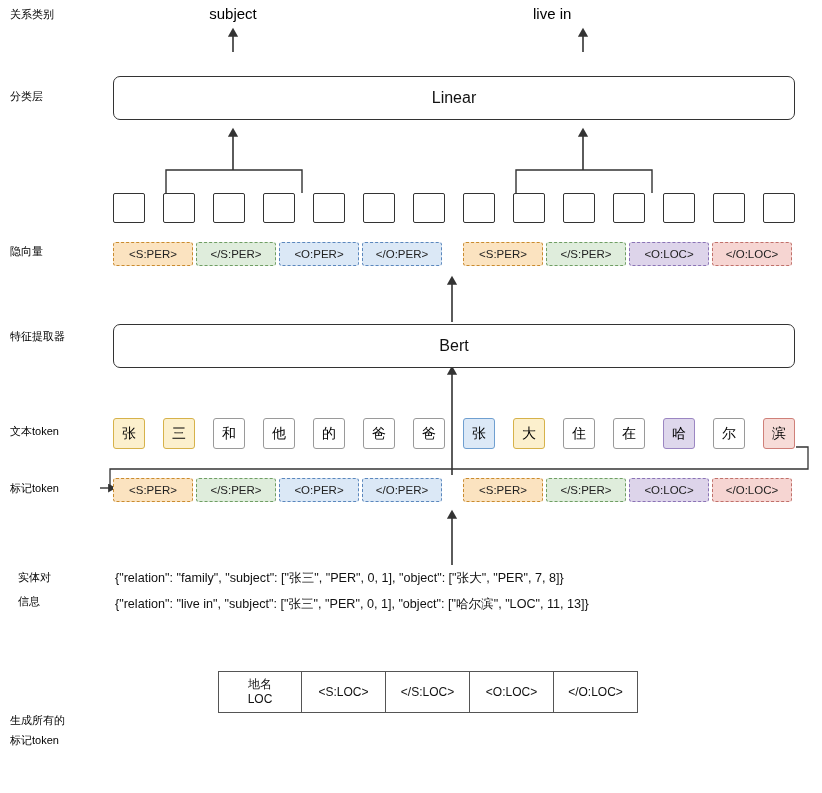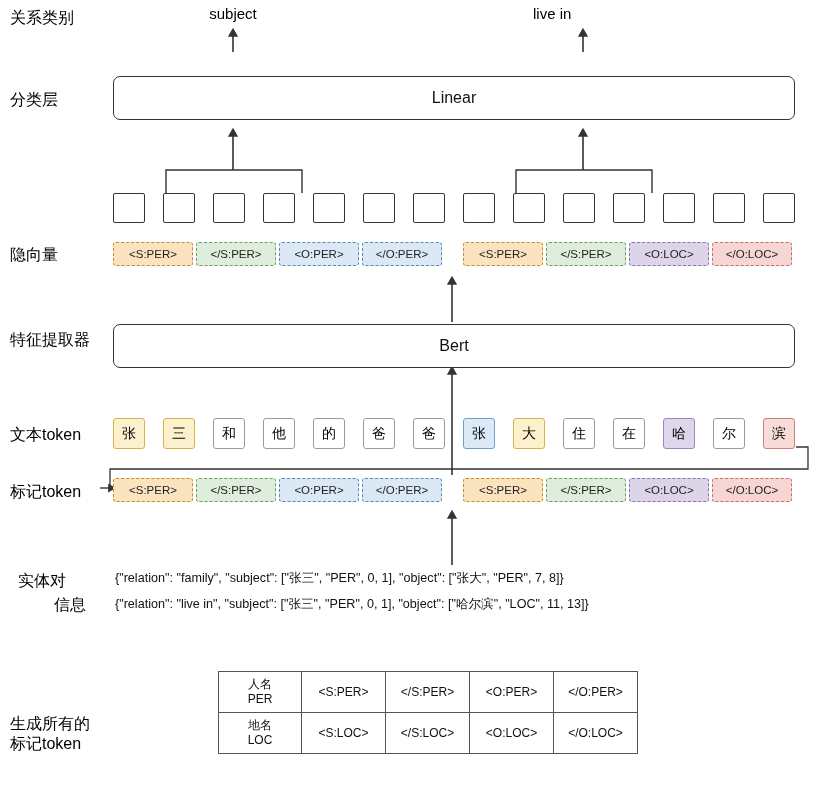--- a/index.html
+++ b/index.html
@@ -1,19 +1,19 @@
 <!DOCTYPE html>
 <html><head>
 <meta charset="utf-8">
 <style>
   html,body{margin:0;padding:0;background:#ffffff;}
   body{width:822px;height:793px;position:relative;font-family:"Liberation Sans","DejaVu Sans",sans-serif;color:#000;}
   .canvas{position:relative;width:822px;height:793px;}
   .abs{position:absolute;}
-  .rowlabel{font-size:16px;color:#000;line-height:1.35;}
+  .rowlabel{font-size:11px;color:#000;line-height:1.35;}
   .topword{font-size:15px;}
   
   .bigbox{border:1.4px solid #333;border-radius:7px;background:#fff;display:flex;align-items:center;justify-content:center;font-size:16px;color:#111;}
   
   .hv{border:1.2px solid #333;background:#fff;border-radius:2px;}
   
   .tok{display:flex;align-items:center;justify-content:center;font-size:11.5px;border-radius:3px;white-space:nowrap;}
   .tok.sper{background:#fbe3c0;border:1.2px dashed #c98b2f;color:#222;}
   .tok.esper{background:#dfeddc;border:1.2px dashed #6f9e63;color:#222;}
   .tok.oper{background:#dbe8f6;border:1.2px dashed #5b87bd;color:#222;}
@@ -67,21 +67,21 @@
     <line x1="100" y1="488" x2="114" y2="488" stroke="#333" stroke-width="1.4" marker-end="url(#ah)"></line>
   </svg>
 
   <div class="abs rowlabel" style="left:10px;top:7px;">关系类别</div>
   <div class="abs rowlabel" style="left:10px;top:89px;">分类层</div>
   <div class="abs rowlabel" style="left:10px;top:244px;">隐向量</div>
   <div class="abs rowlabel" style="left:10px;top:329px;">特征提取器</div>
   <div class="abs rowlabel" style="left:10px;top:424px;">文本token</div>
   <div class="abs rowlabel" style="left:10px;top:481px;">标记token</div>
   <div class="abs rowlabel" style="left:18px;top:570px;">实体对</div>
-  <div class="abs rowlabel" style="left:18px;top:594px;margin-left:36px;">信息</div>
+  <div class="abs rowlabel" style="left:18px;top:594px;">信息</div>
   <div class="abs rowlabel" style="left:10px;top:713px;">生成所有的</div>
   <div class="abs rowlabel" style="left:10px;top:733px;">标记token</div>
 
   <div class="abs topword" style="left:183px;top:5px;width:100px;text-align:center;">subject</div>
   <div class="abs topword" style="left:533px;top:5px;width:100px;text-align:left;">live in</div>
 
   <div class="abs bigbox" style="left:113px;top:76px;width:680px;height:42px;">Linear</div>
 
   <div class="abs bigbox" style="left:113px;top:324px;width:680px;height:42px;">Bert</div>
 
@@ -143,40 +143,20 @@
 
   <div class="abs json" style="left:115px;top:570px;">{"relation": "family", "subject": ["张三", "PER", 0, 1], "object": ["张大", "PER", 7, 8]}</div>
   <div class="abs json" style="left:115px;top:596px;">{"relation": "live in", "subject": ["张三", "PER", 0, 1], "object": ["哈尔滨", "LOC", 11, 13]}</div>
 
   <div class="abs" style="left:218px;top:671px;">
     <table class="gen">
       <tbody id="gen-table-body">
           <tr>
             <td style="width: 82px; height: 38px;">
               <div class="cellpad">
-                <div>人名</div>
-                <div>PER</div>
-              </div>
-            </td>
-            <td style="width: 83px;">
-              <div class="cellpad">&lt;S:PER&gt;</div>
-            </td>
-            <td style="width: 83px;">
-              <div class="cellpad">&lt;/S:PER&gt;</div>
-            </td>
-            <td style="width: 83px;">
-              <div class="cellpad">&lt;O:PER&gt;</div>
-            </td>
-            <td style="width: 83px;">
-              <div class="cellpad">&lt;/O:PER&gt;</div>
-            </td>
-          </tr>
-          <tr>
-            <td style="width: 82px; height: 38px;">
-              <div class="cellpad">
                 <div>地名</div>
                 <div>LOC</div>
               </div>
             </td>
             <td style="width: 83px;">
               <div class="cellpad">&lt;S:LOC&gt;</div>
             </td>
             <td style="width: 83px;">
               <div class="cellpad">&lt;/S:LOC&gt;</div>
             </td>

